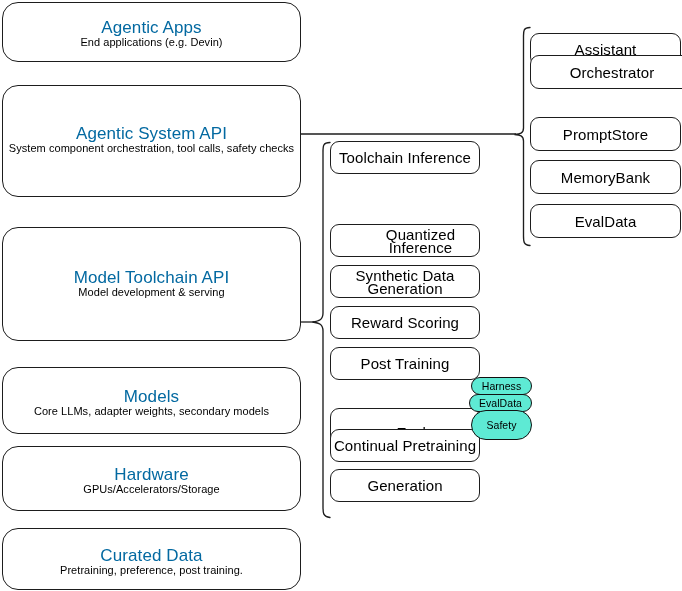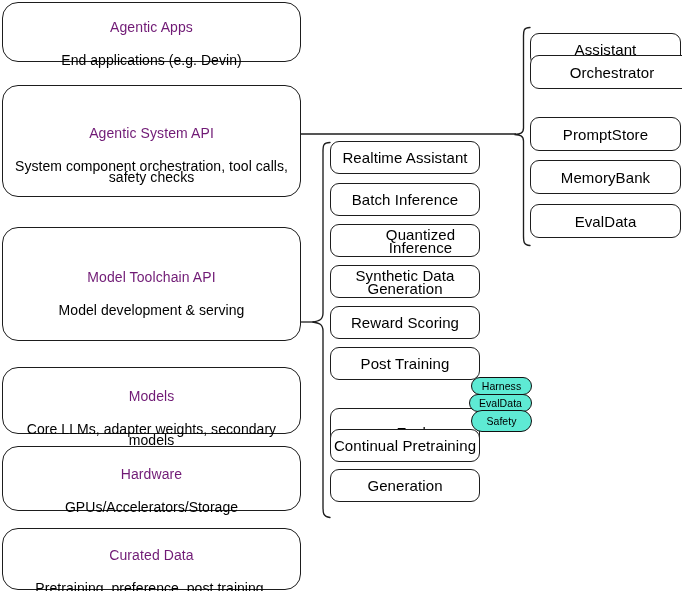--- a/index.html
+++ b/index.html
@@ -28,30 +28,30 @@
     flex-direction: column;
     align-items: center;
     justify-content: center;
     text-align: center;
   }
   
   .layer {
     border-radius: 16px;
   }
   .layer .title {
-    font-size: 14px;
+    font-size: 17px;
     line-height: 15px;
-    color: #701a75;
+    color: #0369a1;
     letter-spacing: 0.1px;
   }
   .layer .subtitle {
-    font-size: 14px;
+    font-size: 11px;
     line-height: 11px;
     color: #000;
-    margin-top: 20px;
+    margin-top: 2px;
     letter-spacing: 0.05px;
   }
   
   .layer .textwrap {
     position: absolute;
     left: 0;
     right: 0;
     display: flex;
     flex-direction: column;
     align-items: center;
@@ -172,24 +172,21 @@
     </svg>
   </div>
 
   <div class="connector" style="left:301px; top:315px; width:13px; height:14px;">
     <svg width="13" height="14" viewBox="0 0 13 14">
       <path d="M0,7 L13,7" stroke="#1d1d1d" stroke-width="1.3" fill="none"></path>
     </svg>
   </div>
 
   <div class="node chip" style="left:330px; top:141px; width:150px; height:33px;">
-    <span>Realtime Assistant</span>
-  </div>
-  <div class="node chip" style="left:330px; top:183px; width:150px; height:33px;">
-    <span>Batch Inference</span>
+    <span>Toolchain Inference</span>
   </div>
   <div class="node chip" style="left:330px; top:224px; width:150px; height:33px;padding-left:31px;">
     <span>Quantized Inference</span>
   </div>
   <div class="node chip" style="left:330px; top:265px; width:150px; height:33px;">
     <span>Synthetic Data Generation</span>
   </div>
   <div class="node chip" style="left:330px; top:306px; width:150px; height:33px;">
     <span>Reward Scoring</span>
   </div>
@@ -205,17 +202,17 @@
   <div class="node chip" style="left:330px; top:469px; width:150px; height:33px;">
     <span>Generation</span>
   </div>
 
   <div class="pill" style="left:471px; top:377px; width:61px; height:18px;">
     <span>Harness</span>
   </div>
   <div class="pill" style="left:469px; top:394px; width:63px; height:18px;">
     <span>EvalData</span>
   </div>
-  <div class="pill" style="left:471px; top:410px; width:61px; height:22px;">
+  <div class="pill" style="left:471px; top:410px; width:61px; height:30px;">
     <span>Safety</span>
   </div>
 
 </div>
 
 </body></html>

